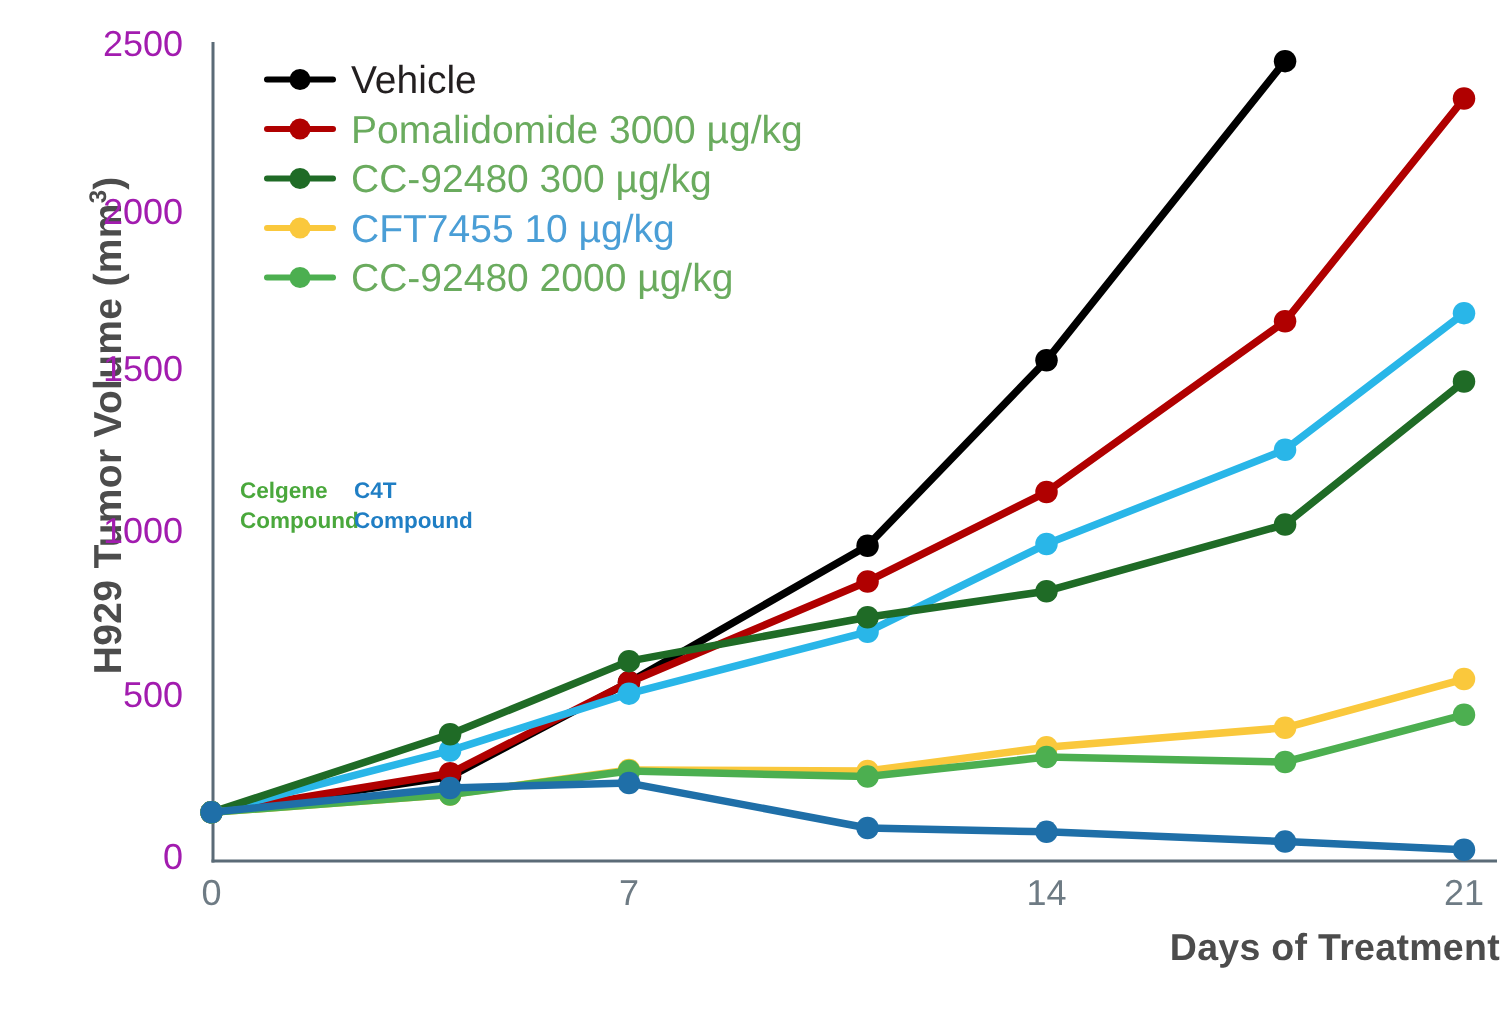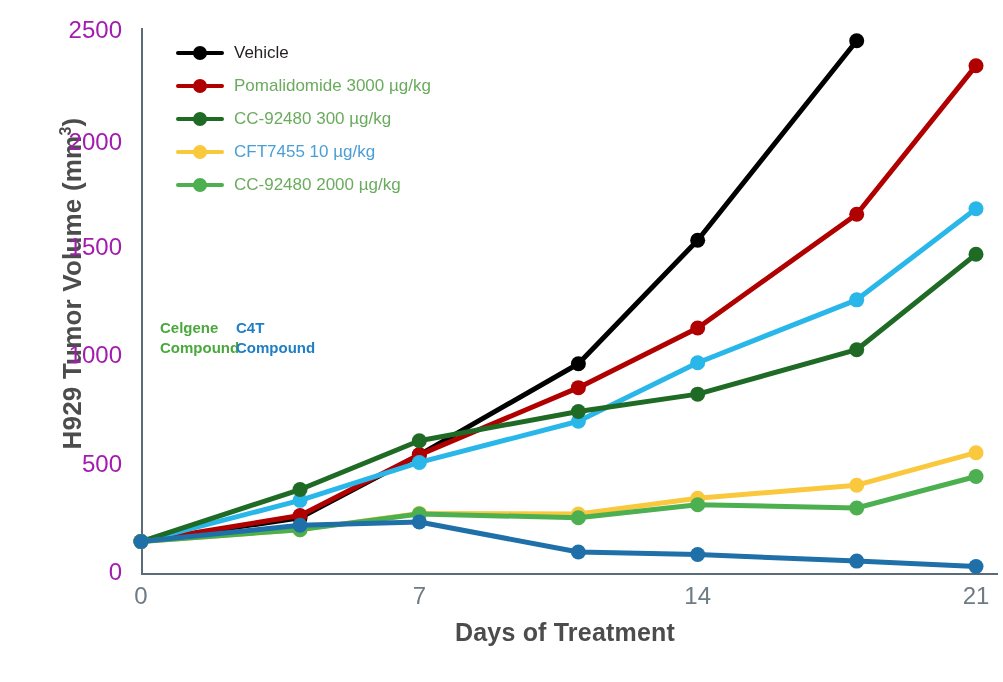--- a/index.html
+++ b/index.html
@@ -26,21 +26,21 @@
     letter-spacing:.2px;
     white-space:nowrap;
   }
   .ylabel sup{font-size:16px;vertical-align:super;}
 
   
   .xlabel{
     position:absolute;
     left:130px; top:618px;
     width:870px;
-    text-align:center;
+    text-align:right;
     font-size:25px;
     font-weight:bold;
     color:#4c4c4c;
     letter-spacing:.2px;
   }
 
   
   .ytick{
     position:absolute;
     right:0;
@@ -85,21 +85,21 @@
   }
   .lg-key{
     width:48px;height:20px;position:relative;flex:0 0 48px;margin-right:10px;
   }
   .lg-key .bar{
     position:absolute;left:0;top:8px;width:48px;height:4px;border-radius:2px;
   }
   .lg-key .dot{
     position:absolute;left:17px;top:3px;width:14px;height:14px;border-radius:50%;
   }
-  .lg-text{font-size:17px;line-height:1;white-space:nowrap;}
+  .lg-text{font-size:26px;line-height:1;white-space:nowrap;}
 
   #origin-note{
     position:absolute;
     left:160px; top:318px;
     display:flex;
     font-size:15px;font-weight:bold;line-height:1.35;
   }
   #origin-note .col{white-space:pre-line;}
   #origin-note .col1{width:76px;}
 </style>

